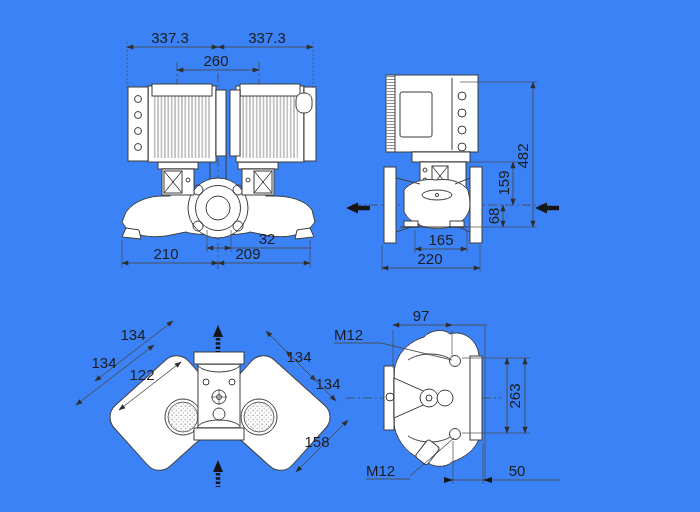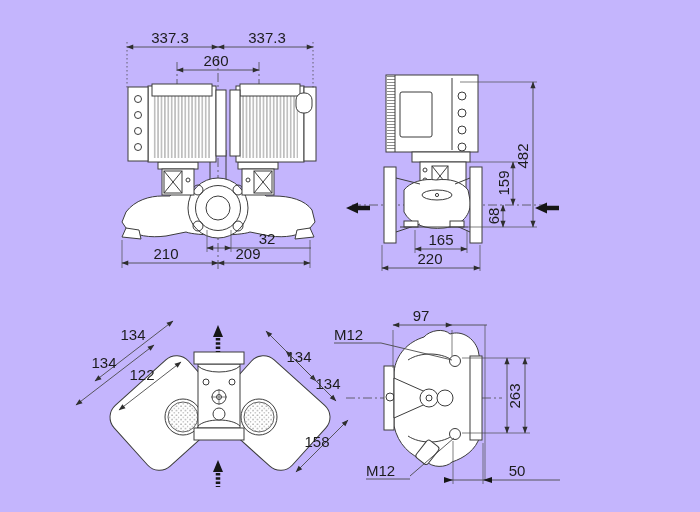--- a/index.html
+++ b/index.html
@@ -1,16 +1,16 @@
 <!DOCTYPE html>
 <html><head>
 <meta charset="utf-8">
 <style>
   html,body{margin:0;padding:0;background:#fff;}
-  .canvas{position:relative;width:700px;height:512px;background:#c4b5fd;overflow:hidden;}
+  .canvas{position:relative;width:700px;height:512px;background:#3b82f6;overflow:hidden;}
   svg{display:block;}
   text{font-family:"Liberation Sans",sans-serif;font-size:15px;fill:#1c1c1c;}
   .b {stroke:#3c3c3c;stroke-width:1;fill:none;}
   .bw{stroke:#3c3c3c;stroke-width:1;fill:#fff;}
   .d {stroke:#4a4a4a;stroke-width:.9;fill:none;}
   .xt{stroke:#4a4a4a;stroke-width:.7;fill:none;}
   .dot{stroke:#4a4a4a;stroke-width:.8;stroke-dasharray:1.5 2.5;fill:none;}
   .cl{stroke:#4a4a4a;stroke-width:.8;stroke-dasharray:9 3 2 3;fill:none;}
   .ar{fill:#161616;stroke:none;}
   .stem{stroke:#161616;stroke-width:4.5;fill:none;}

